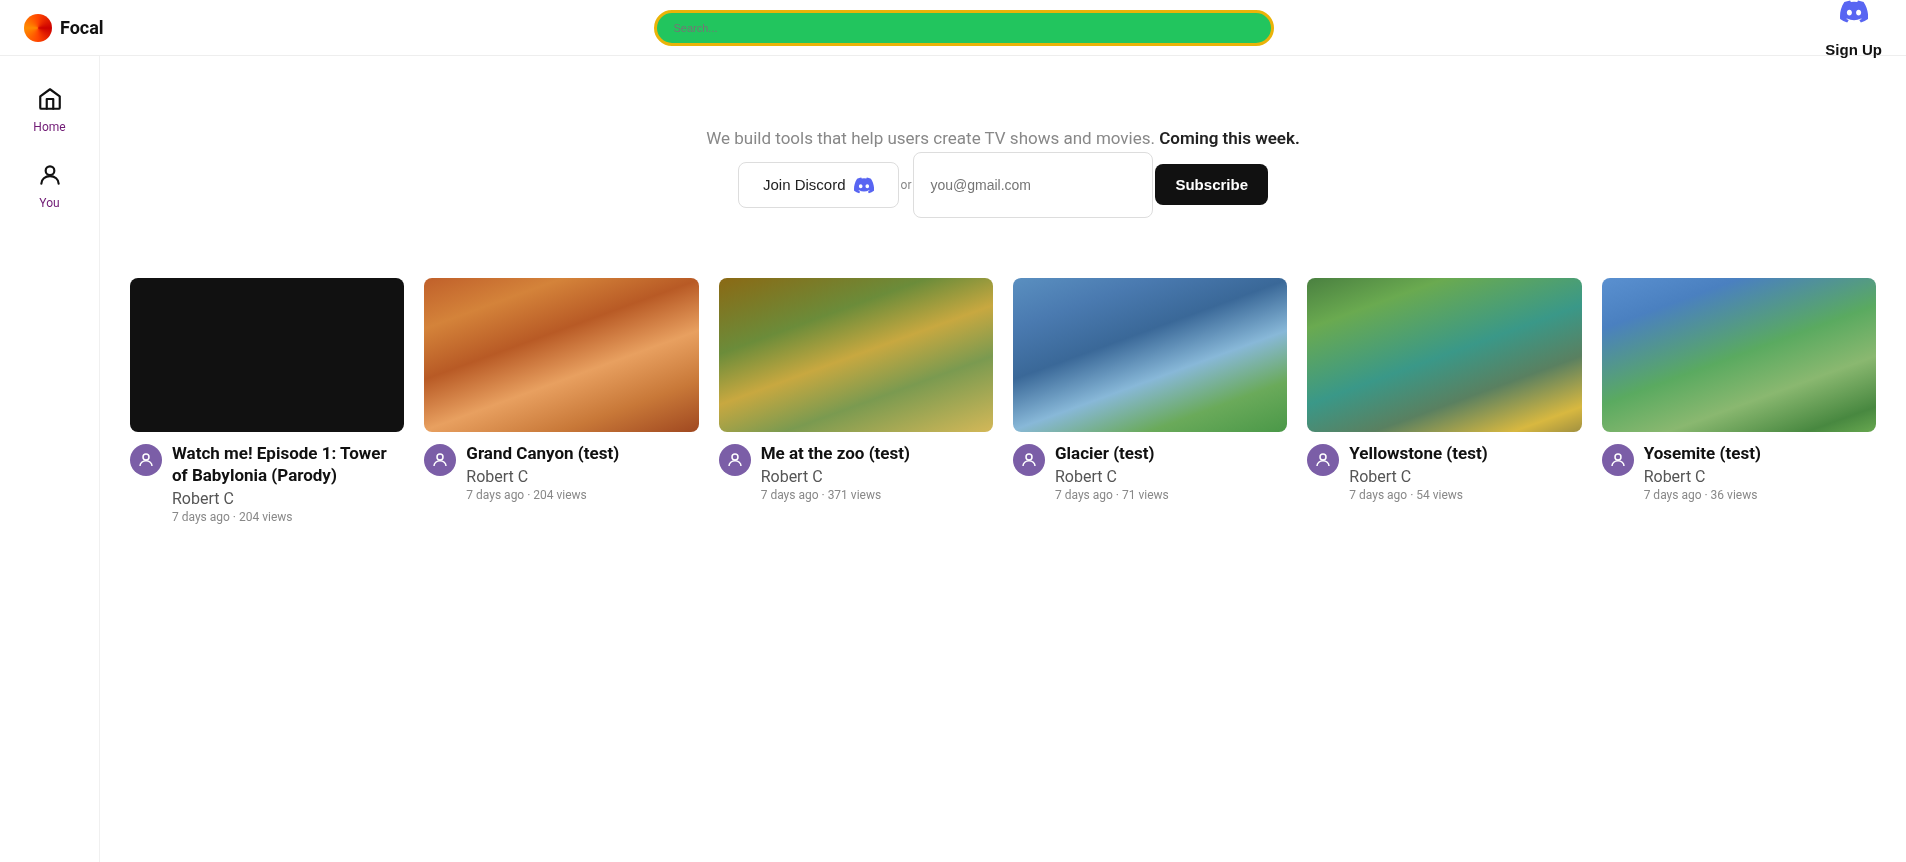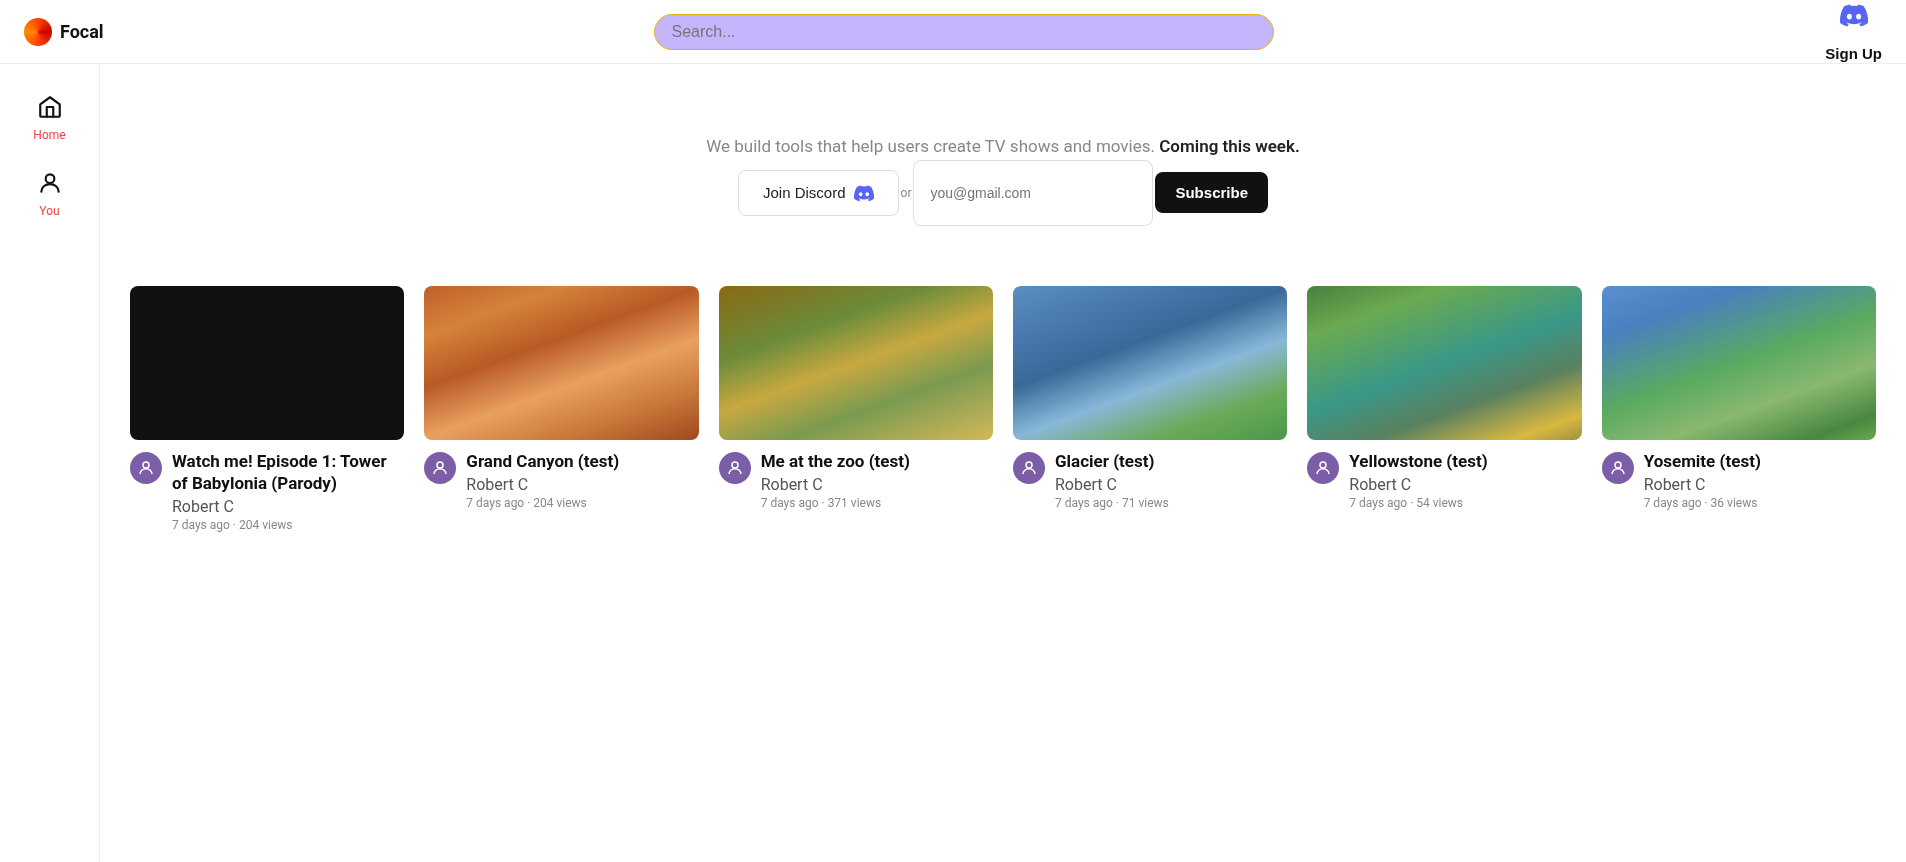--- a/index.html
+++ b/index.html
@@ -3,21 +3,21 @@
   <meta charset="utf-8">
   <style>
     * { margin: 0; padding: 0; box-sizing: border-box; }
     body { font-family: -apple-system, BlinkMacSystemFont, 'Segoe UI', Roboto, sans-serif; background: #fff; color: #111; overflow-x: hidden; }
 
     
     .header {
       display: flex;
       align-items: center;
       padding: 0 24px;
-      height: 64px;
+      height: 56px;
       border-bottom: 1px solid #eee;
       position: sticky;
       top: 0;
       background: #fff;
       z-index: 100;
     }
     .logo-area {
       display: flex;
       align-items: center;
       gap: 8px;
@@ -35,27 +35,27 @@
     .search-bar-container {
       flex: 1;
       display: flex;
       justify-content: center;
       padding: 0 40px;
     }
     .search-input {
       width: 100%;
       max-width: 620px;
       height: 36px;
-      border: 1px solid #eab308;
+      border: 3px solid #eab308;
       border-radius: 20px;
       padding: 0 16px;
-      font-size: 16px;
+      font-size: 11px;
       outline: none;
       color: #555;
-      background: #c4b5fd;
+      background: #22c55e;
     }
     .header-right {
       display: flex;
       align-items: center;
       gap: 16px;
       flex-direction: column;
     }
     .discord-header-icon {
       width: 28px;
       height: 28px;
@@ -91,21 +91,21 @@
       align-items: center;
       gap: 4px;
       padding: 10px 16px;
       border-radius: 8px;
       cursor: pointer;
       width: 80px;
       text-align: center;
     }
     .sidebar-label {
       font-size: 12px;
-      color: #ef4444;
+      color: #701a75;
     }
     .home-icon svg, .user-icon svg {
       width: 26px;
       height: 26px;
     }
 
     
     .main {
       flex: 1;
       display: flex;

